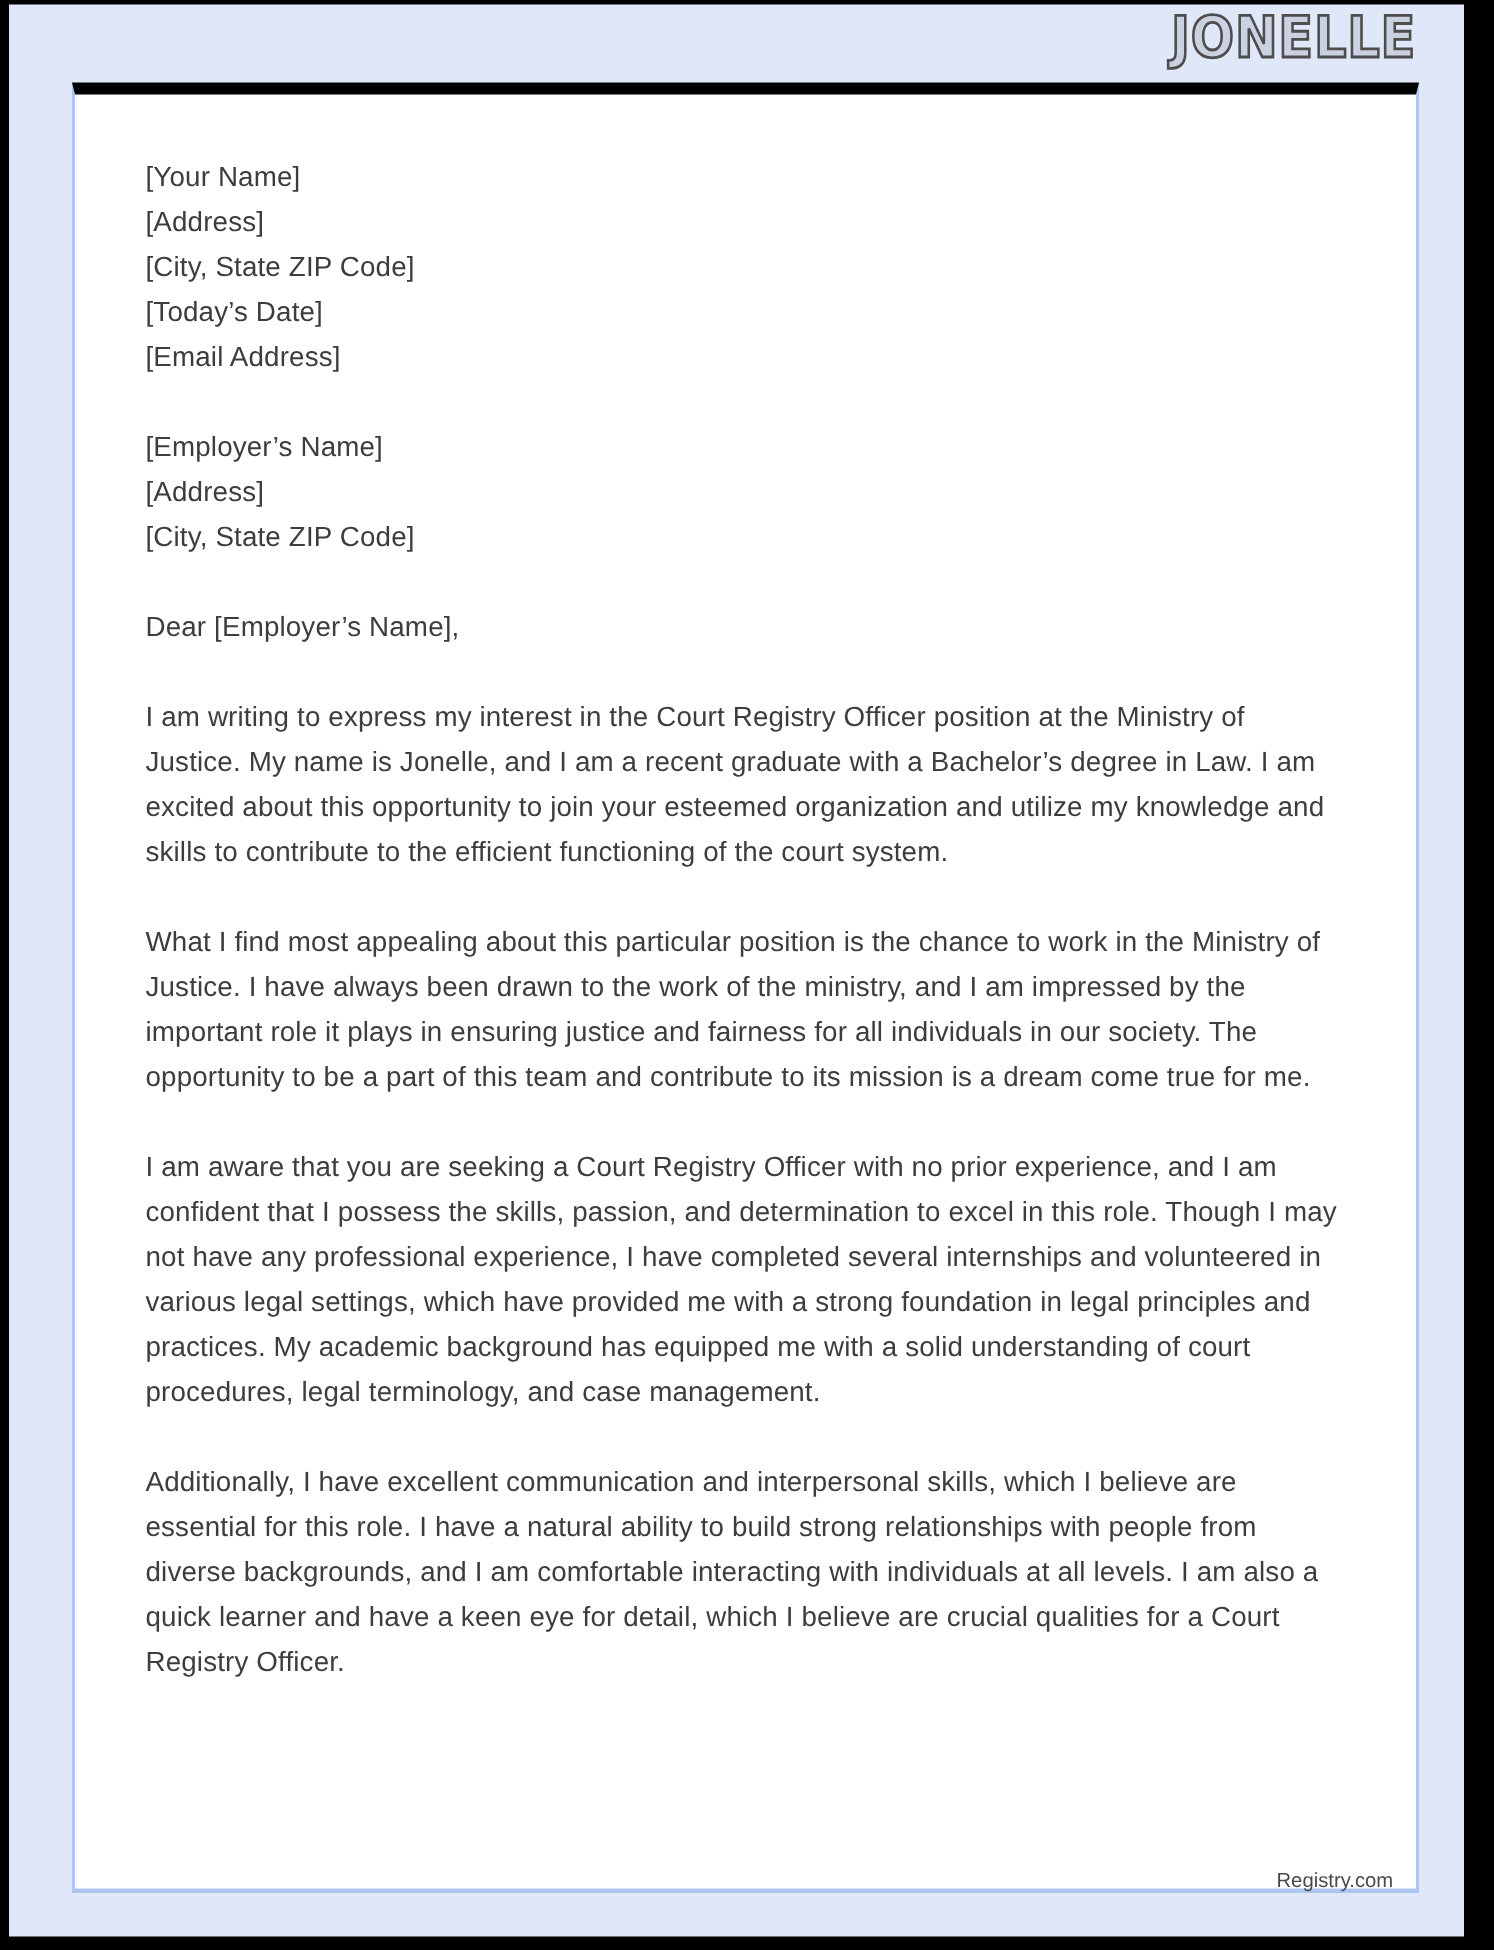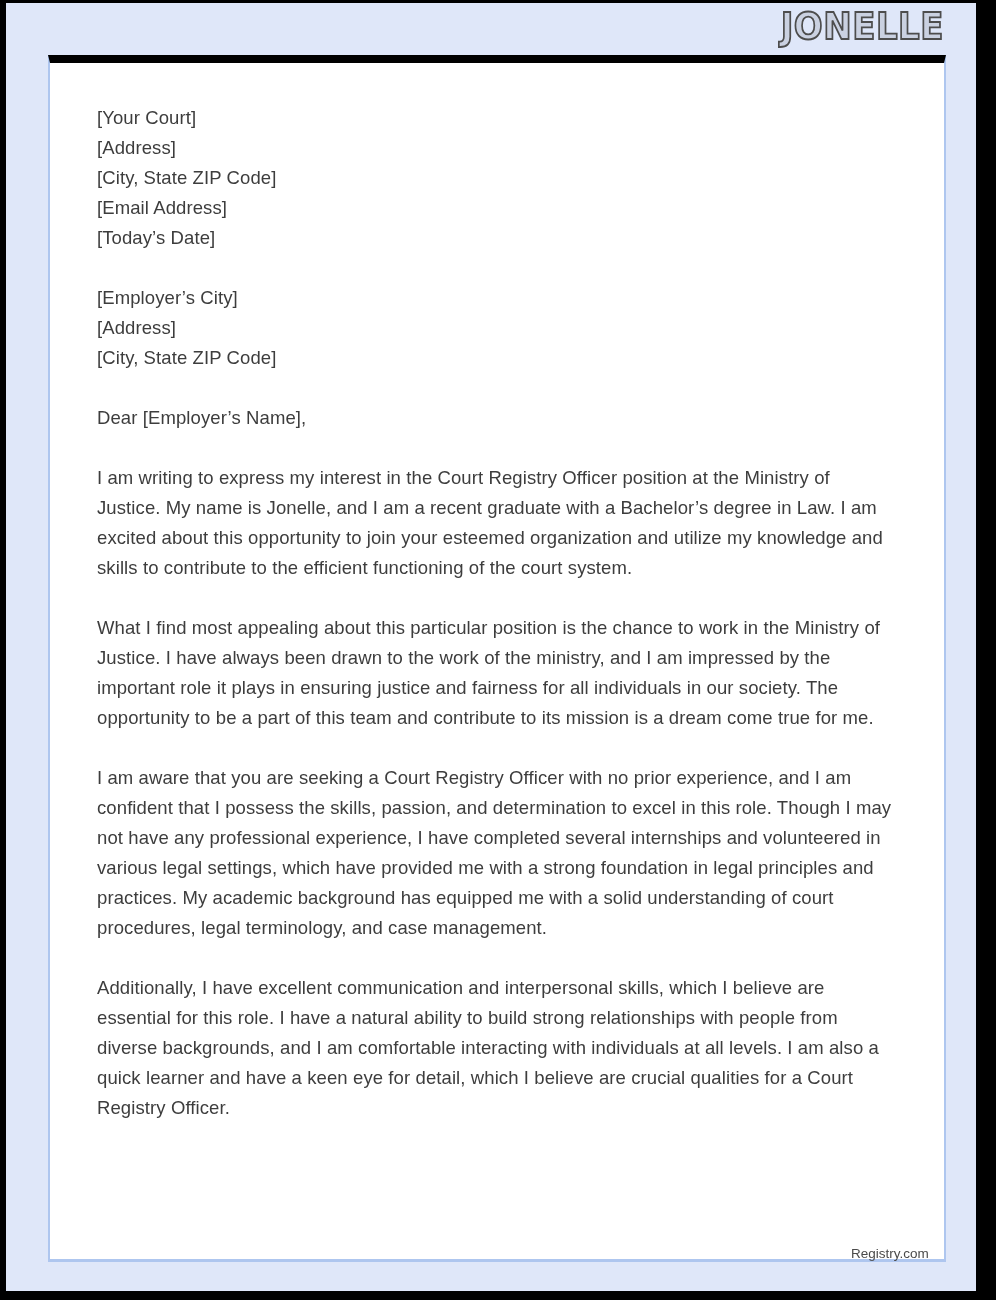--- a/index.html
+++ b/index.html
@@ -89,29 +89,29 @@
 <div class="frame-bottom"></div>
 
 <div class="logo">
   <span class="logo-text">JONELLE</span>
 </div>
 
 <div class="paper">
   <div class="letter">
 
     <div class="block">
-        <div class="line">[Your Court]</div>
+        <div class="line">[Your Name]</div>
         <div class="line">[Address]</div>
         <div class="line">[City, State ZIP Code]</div>
+        <div class="line">[Today’s Date]</div>
         <div class="line">[Email Address]</div>
-        <div class="line">[Today’s Date]</div>
       </div>
 
     <div class="block">
-        <div class="line">[Employer’s City]</div>
+        <div class="line">[Employer’s Name]</div>
         <div class="line">[Address]</div>
         <div class="line">[City, State ZIP Code]</div>
       </div>
 
     <div class="block">
       <div class="line">Dear [Employer’s Name],</div>
     </div>
 
     <div>
         <div class="para">I am writing to express my interest in the Court Registry Officer position at the Ministry of Justice. My name is Jonelle, and I am a recent graduate with a Bachelor’s degree in Law. I am excited about this opportunity to join your esteemed organization and utilize my knowledge and skills to contribute to the efficient functioning of the court system.</div>

